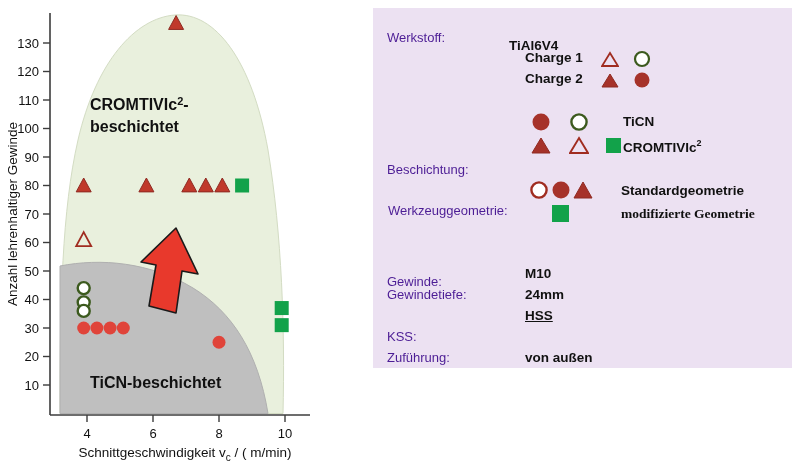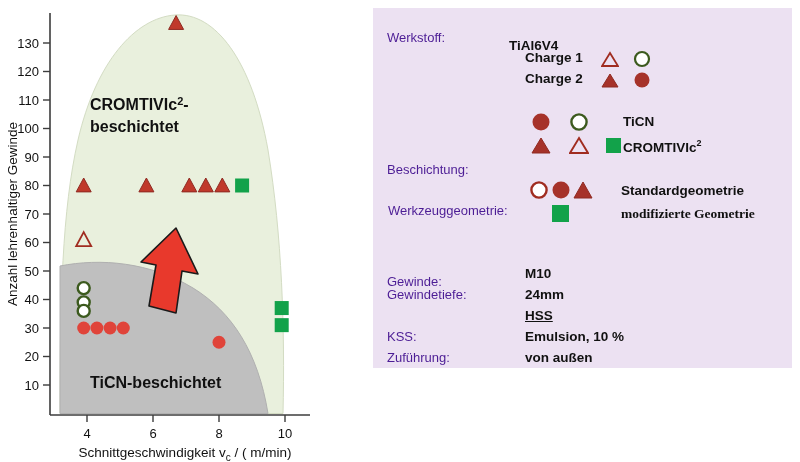--- a/index.html
+++ b/index.html
@@ -230,19 +230,18 @@
 
     <div class="lbl" style="left:14px;top:266px;">Gewinde:</div>
     <div class="val" style="left:152px;top:258px;">M10</div>
 
     <div class="lbl" style="left:14px;top:279px;">Gewindetiefe:</div>
     <div class="val" style="left:152px;top:279px;">24mm</div>
 
     <div class="val" style="left:152px;top:300px;text-decoration:underline;">HSS</div>
 
     <div class="lbl" style="left:14px;top:321px;">KSS:</div>
-    <div class="val" style="left:152px;top:321px;">Emulsion, 10 %</div>
 
     <div class="lbl" style="left:14px;top:342px;">Zuführung:</div>
     <div class="val" style="left:152px;top:342px;text-align:right;">von außen</div>
 
   </div>
 </div>
 
 </body></html>

